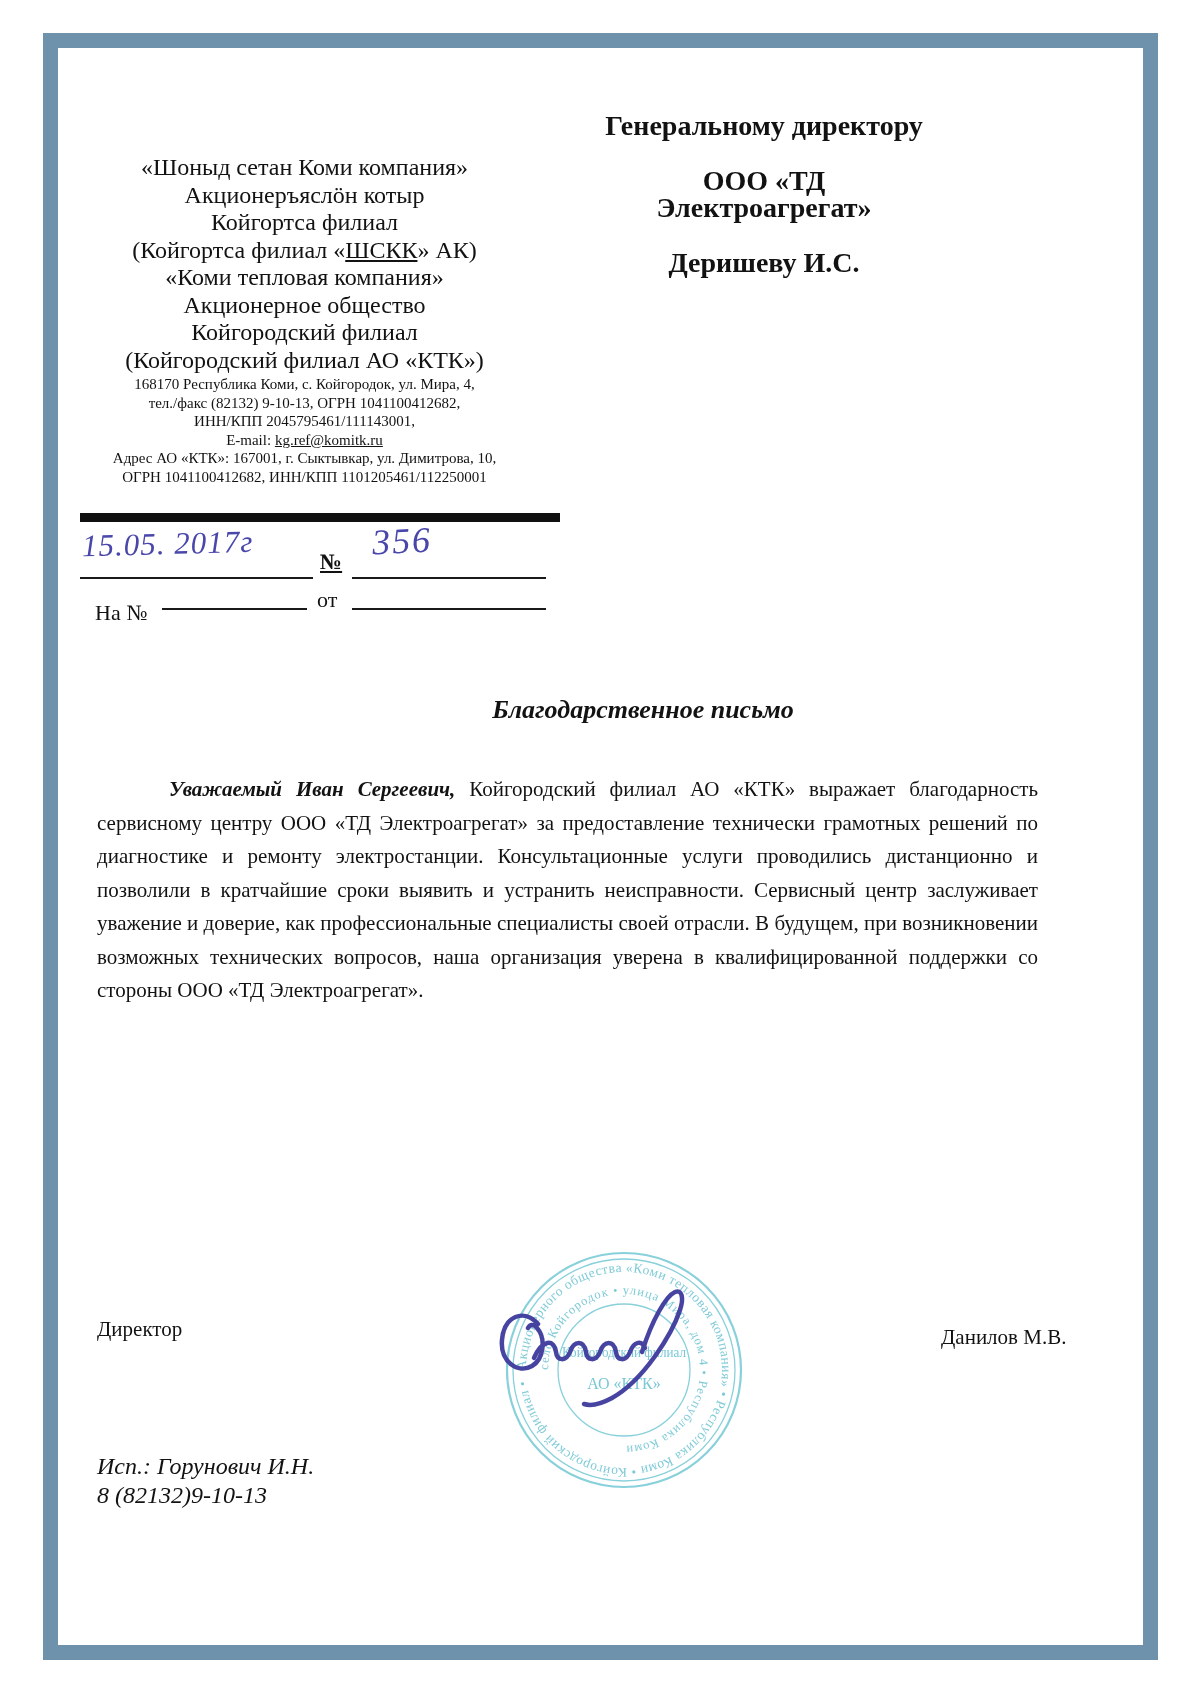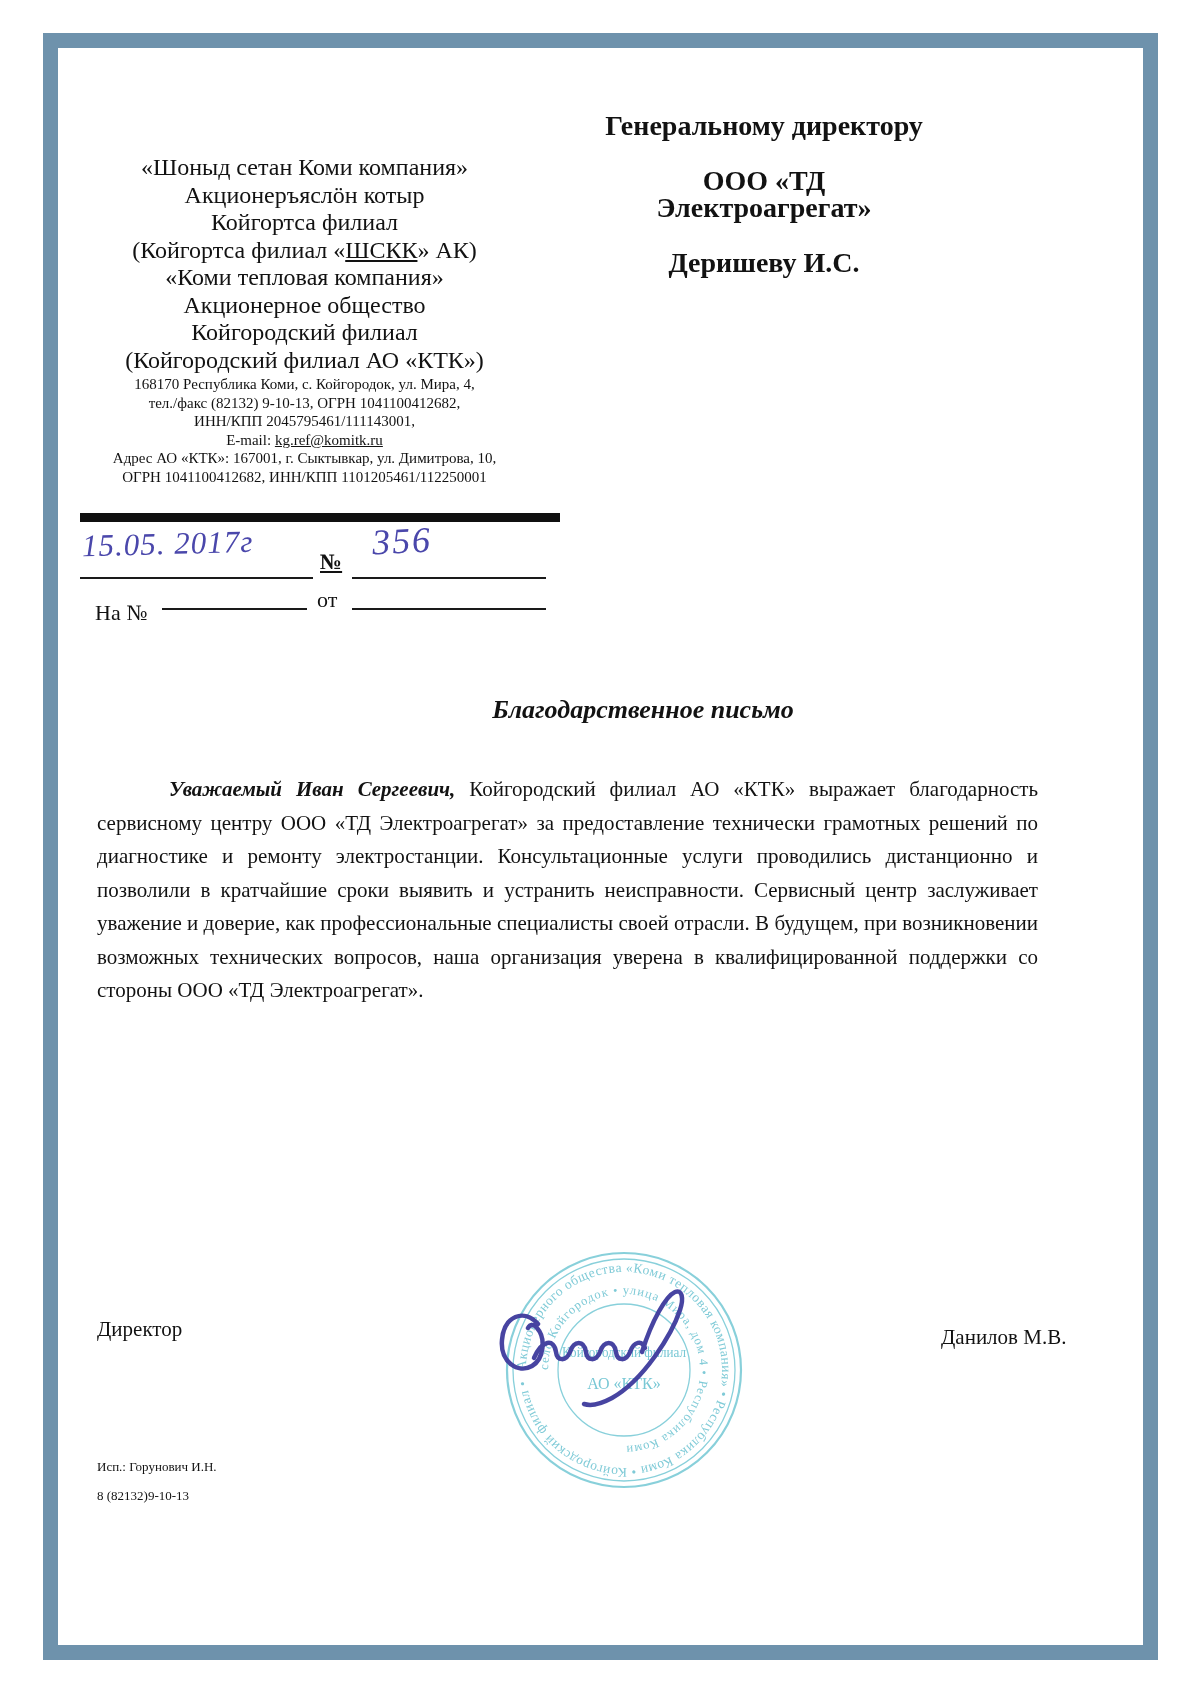--- a/index.html
+++ b/index.html
@@ -38,21 +38,21 @@
   
   .body-text{position:absolute;left:97px;top:773px;width:941px;font-size:21px;line-height:33.5px;
     text-align:justify;text-indent:72px;}
   .salutation{font-weight:bold;font-style:italic;}
   
   .director{position:absolute;left:97px;top:1317px;font-size:21px;}
   .sig-name{position:absolute;left:941px;top:1325px;font-size:21px;}
   
   .stamp-svg{position:absolute;left:494px;top:1240px;width:260px;height:260px;}
   
-  .footer{position:absolute;left:97px;top:1452px;font-size:13px;line-height:29px;}
+  .footer{position:absolute;left:97px;top:1452px;font-size:24px;line-height:29px;font-style:italic;}
 </style>
 </head>
 <body>
 
 <div class="frame"></div>
 
 <div class="letterhead">
   <div class="lh-bold">
     <div>«Шоныд сетан Коми компания»</div>
     <div>Акционеръяслöн котыр</div>

